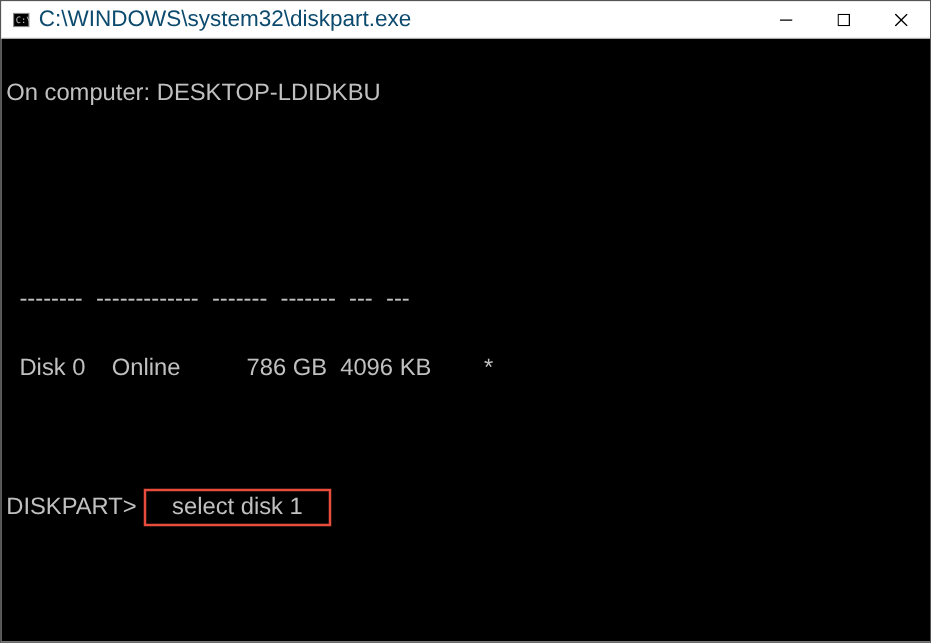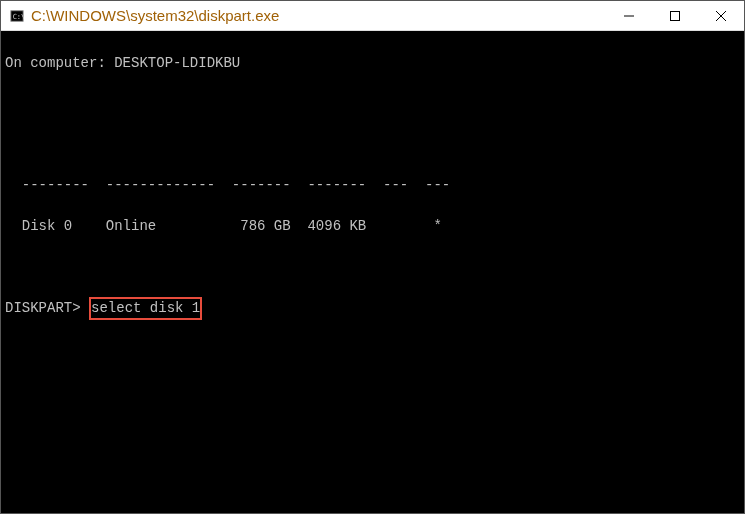--- a/index.html
+++ b/index.html
@@ -18,44 +18,44 @@
       border-bottom: 1px solid #ddd;
     }
     .titlebar-icon {
       width: 16px; height: 16px;
       margin: 0 6px 0 8px;
       display: flex; align-items: center; justify-content: center;
     }
     .titlebar-icon svg { width: 14px; height: 14px; }
     .titlebar-title {
       flex: 1;
-      font-size: 15px;
-      color: #a16207;
+      font-size: 18px;
+      color: #0c4a6e;
     }
     .winbtn {
       width: 46px; height: 30px;
       display: flex; align-items: center; justify-content: center;
       font-size: 12px;
       color: #000;
     }
     .winbtn svg { width: 10px; height: 10px; }
     .terminal {
       background: #000;
       color: #c0c0c0;
-      font-family: Liberation Mono, monospace;
-      font-size: 14px;
+      font-family: Liberation Sans, sans-serif;
+      font-size: 19px;
       line-height: 1.45;
       padding: 2px 4px;
       height: calc(100% - 30px);
       overflow: hidden;
       white-space: pre;
     }
     .hl {
       border: 2px solid #e74c3c;
-      padding: 0 0;
+      padding: 0 21px;
       display: inline-block;
       line-height: 1.35;
     }
     .row { display: block; }
   </style>
 </head>
 <body>
 
 <div class="titlebar">
   <span class="titlebar-icon">

